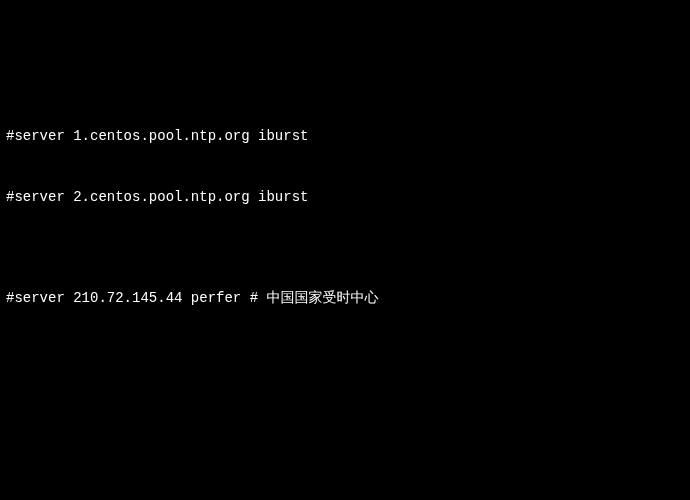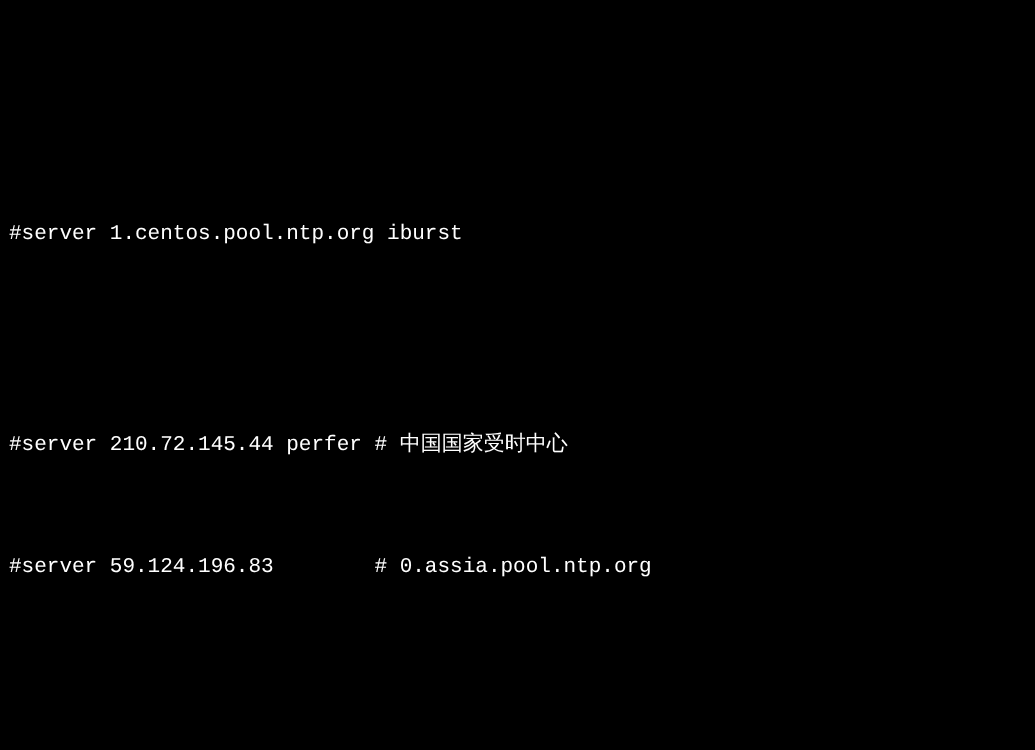--- a/index.html
+++ b/index.html
@@ -15,33 +15,32 @@
       line-height: 1.45;
       padding: 4px 6px;
       width: 690px;
       height: 500px;
       overflow: hidden;
       white-space: pre;
     }
     .line {
       display: block;
       white-space: pre;
-      margin-top: 20px;
     }
   </style>
 </head>
 <body>
 
 
 
 <div>
   <span class="line">#server 1.centos.pool.ntp.org iburst</span>
+  <span class="line">#server 2.centos.pool.ntp.org iburst</span>
   <span class="line"></span>
   <span class="line">#server 210.72.145.44 perfer # 中国国家受时中心</span>
-  <span class="line">#server 59.124.196.83        # 0.assia.pool.ntp.org</span>
   
   
   
   <span class="line"></span>
   <span class="line"></span>
   
   
   <span class="line"></span>
   
   

